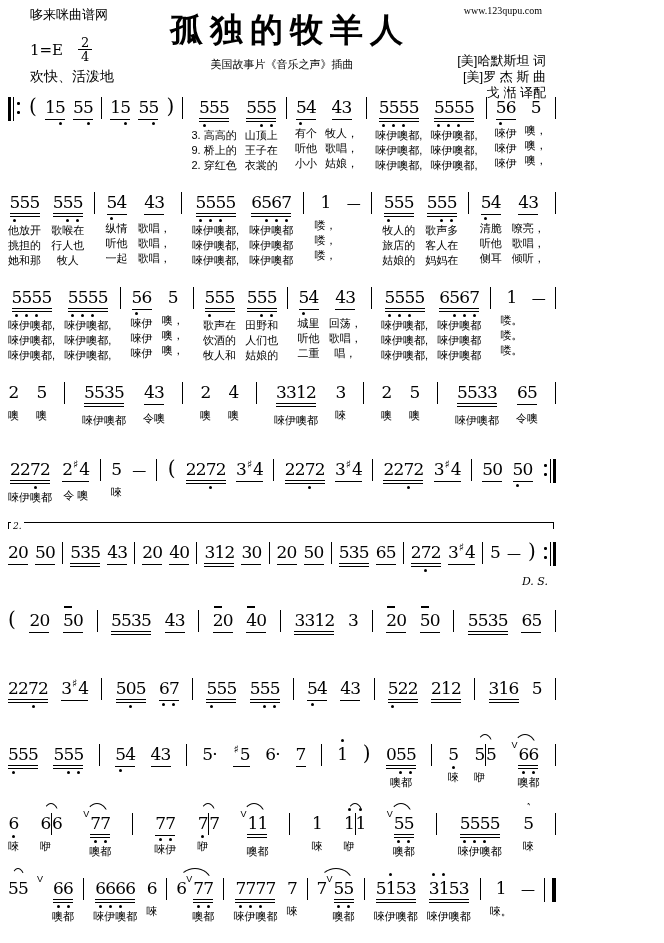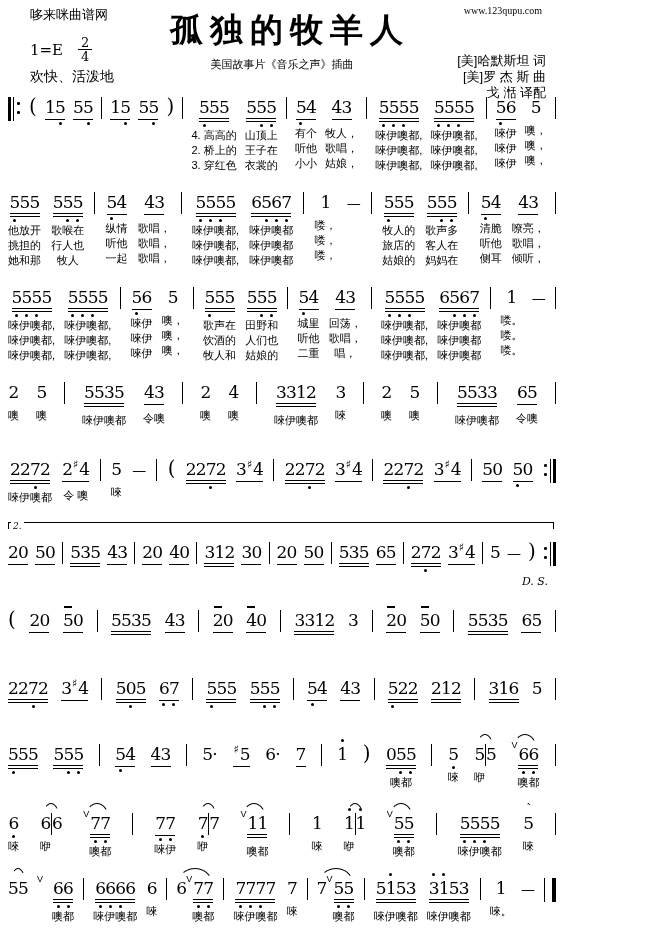--- a/index.html
+++ b/index.html
@@ -149,23 +149,23 @@
           <div class="nt u2">
             <span>5</span>
             <span>5</span>
             <span>5</span>
           </div>
           <div class="br">
             <span class="ld"></span>
             <span></span>
             <span></span>
           </div>
-          <div class="ly">4. 高高的</div>
-          <div class="ly">2. 桥上的</div>
-          <div class="ly">3. 穿红色</div>
+          <div class="ly">3. 高高的</div>
+          <div class="ly">9. 桥上的</div>
+          <div class="ly">2. 穿红色</div>
         </span>
         <span class="tok">
           <div class="ar"></div>
           <div class="nt u2">
             <span>5</span>
             <span>5</span>
             <span>5</span>
           </div>
           <div class="br">
             <span></span>

